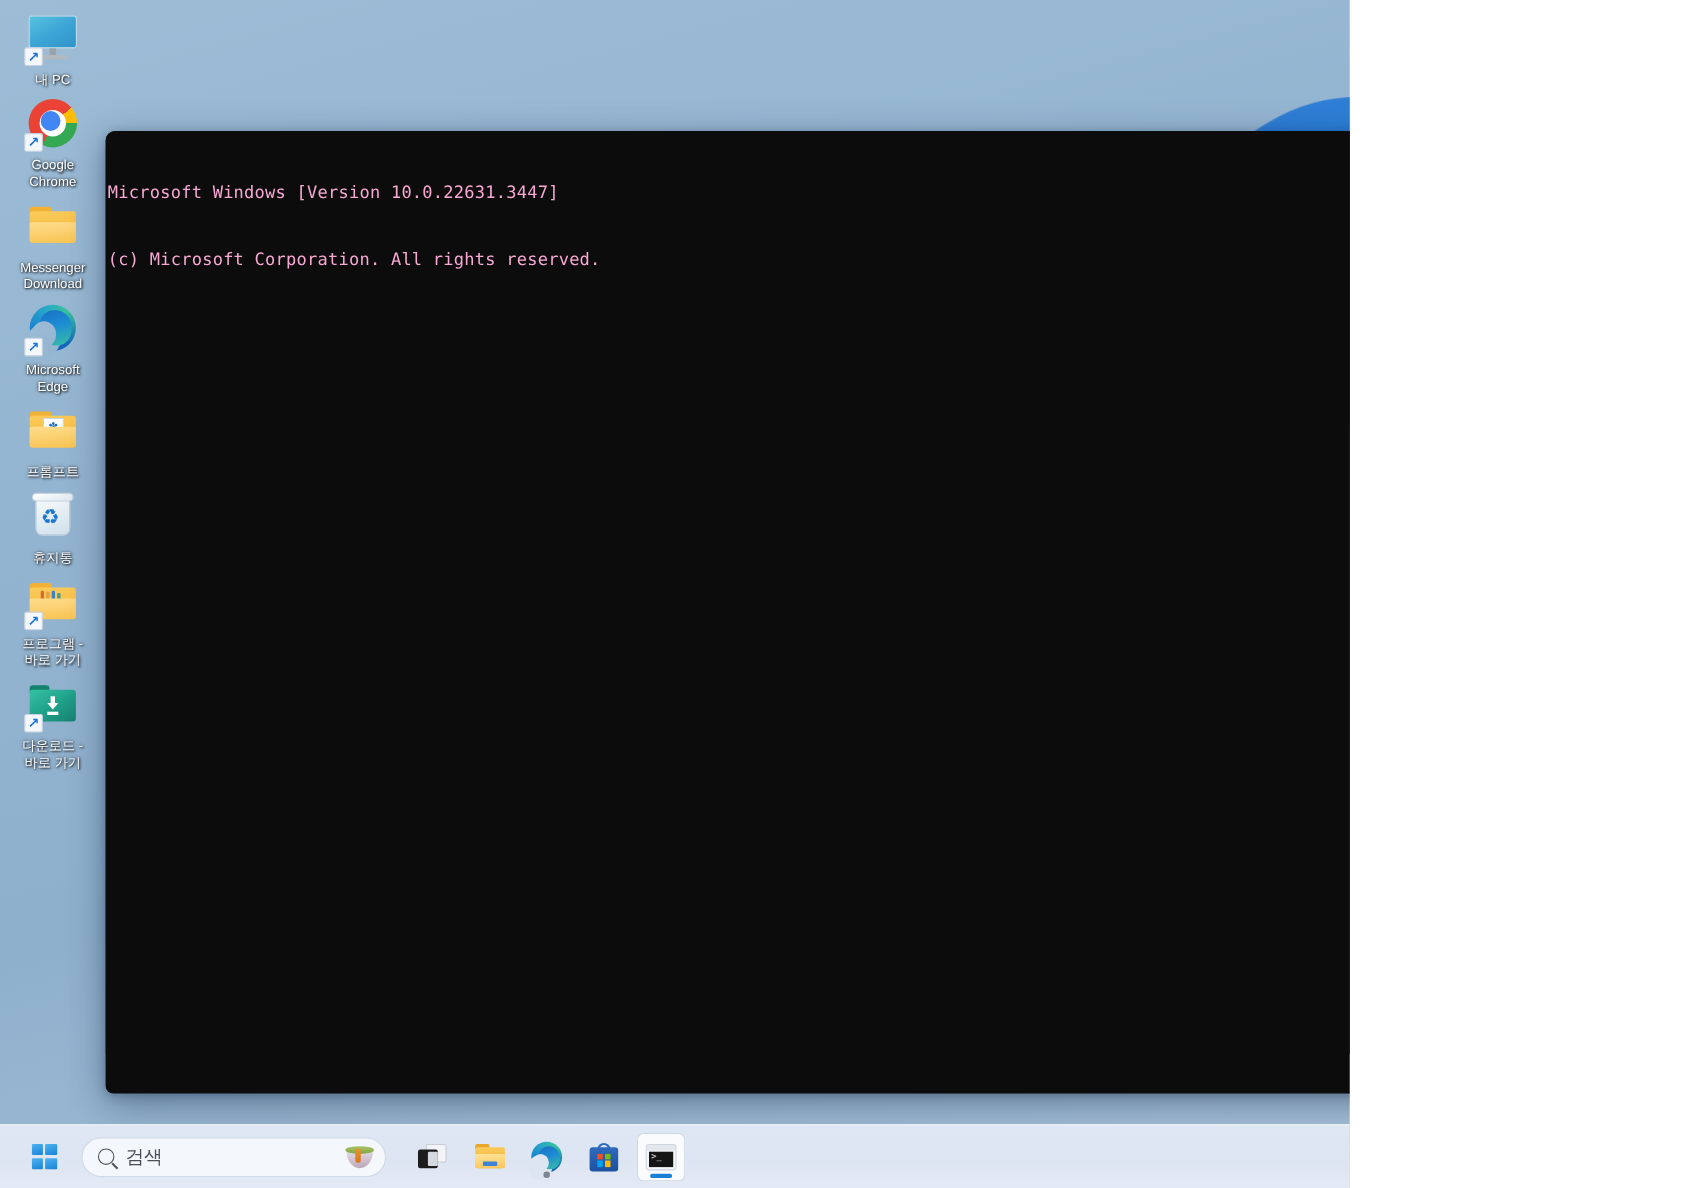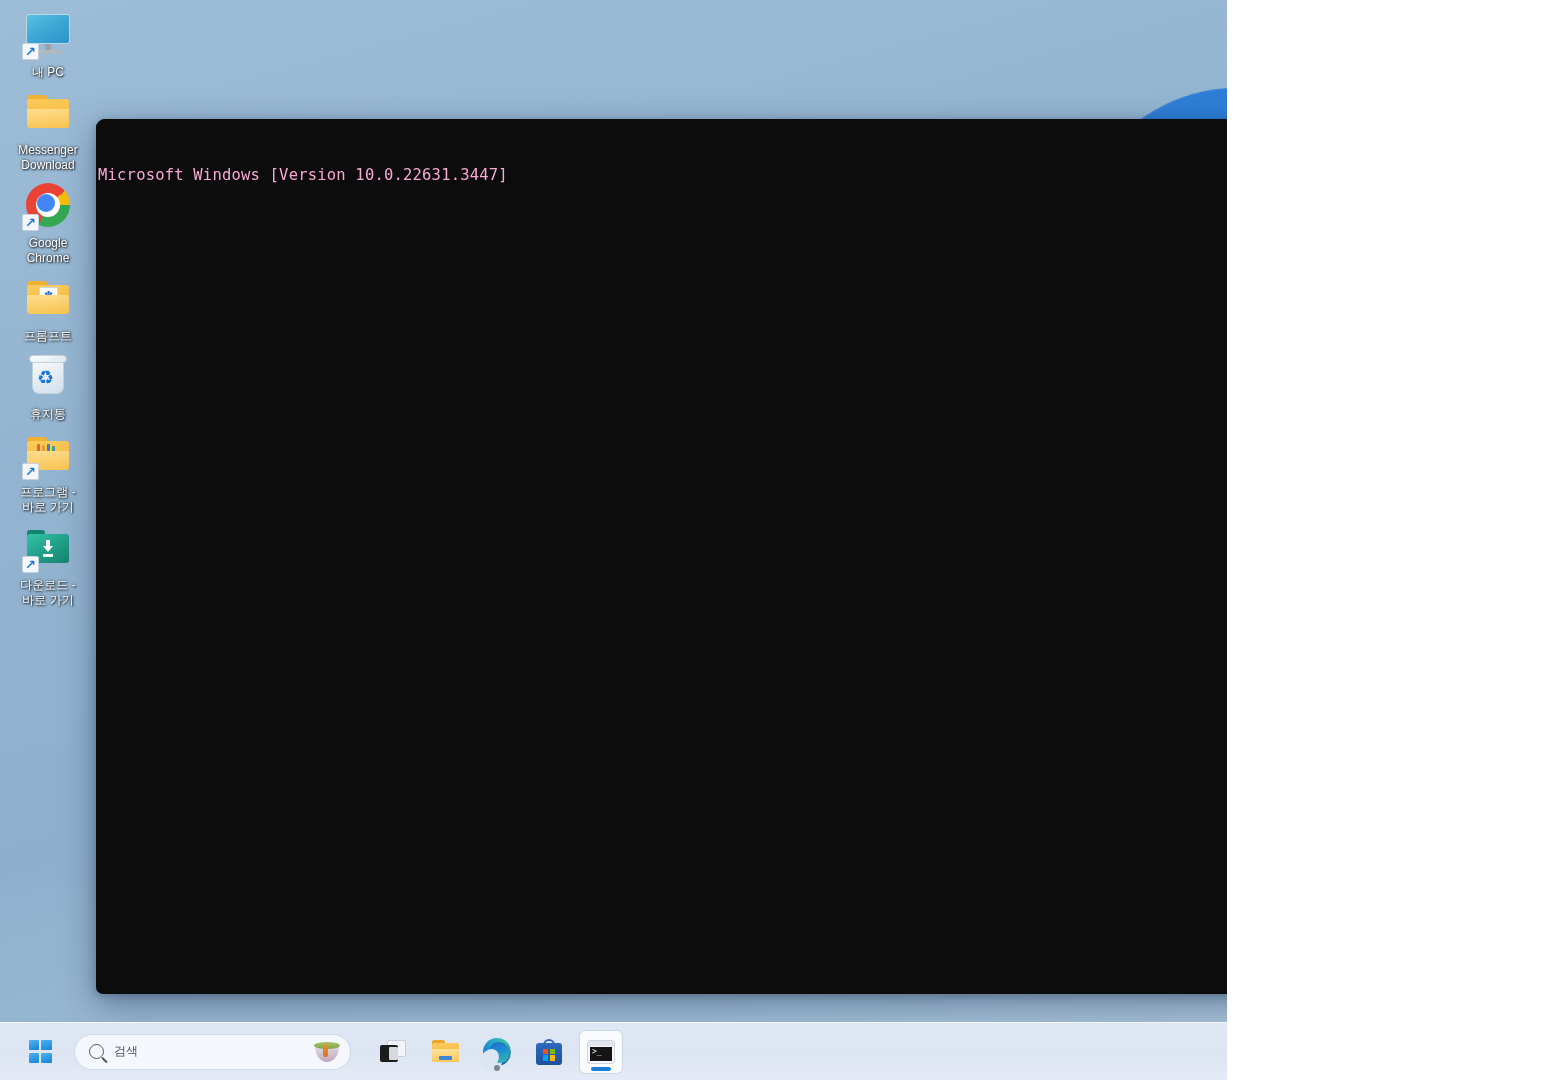--- a/index.html
+++ b/index.html
@@ -399,21 +399,21 @@
     position: relative;
     flex: 0 0 auto;
   }
   .search-glyph::after {
     content: ""; position: absolute; right: -5px; bottom: -3px;
     width: 7px; height: 1.8px; background: #50565e;
     transform: rotate(45deg);
   }
   #search-placeholder {
     margin-left: 10px;
-    font-size: 12px; color: #4a5058; flex: 1;
+    font-size: 17px; color: #4a5058; flex: 1;
   }
   .bowl-icon {
     width: 26px; height: 22px; position: relative; flex: 0 0 auto; margin-right: 2px;
   }
   .bowl-icon .rim {
     position: absolute; left: 0; top: 1px; width: 26px; height: 7px;
     background: linear-gradient(180deg,#a9c46c,#7fa53e);
     border-radius: 50%;
   }
   .bowl-icon .body {
@@ -500,37 +500,46 @@
       <div class="icon-art art-monitor">
         <div class="screen"></div>
           <div class="neck"></div>
           <div class="base"></div>
         <div class="shortcut-badge"></div>
       </div>
       <div class="icon-label">내 PC</div>
     </div>
 
     <div class="desk-icon">
+      <div class="icon-art art-chrome">
+        <div class="ring"></div>
+          <div class="blue"></div>
+        <div class="shortcut-badge"></div>
+      </div>
+      <div class="icon-label">Google<br>Chrome</div>
+    </div>
+
+    <div class="desk-icon">
       <div class="icon-art art-folder">
         <div class="tab"></div>
           <div class="back"></div>
           <div class="front"></div>
       </div>
       <div class="icon-label">Messenger<br>Download</div>
     </div>
 
     <div class="desk-icon">
-      <div class="icon-art art-chrome">
-        <div class="ring"></div>
-          <div class="blue"></div>
+      <div class="icon-art art-edge">
+        <div class="sw"></div>
+          <div class="cut"></div>
+          <div class="inner"></div>
         <div class="shortcut-badge"></div>
       </div>
-      <div class="icon-label">Google<br>Chrome</div>
-    </div>
-
+      <div class="icon-label">Microsoft<br>Edge</div>
+    </div>
 
     <div class="desk-icon">
       <div class="icon-art art-folder">
         <div class="tab"></div>
           <div class="back"></div>
         <div class="doc">✽</div>
         <div class="front"></div>
       </div>
       <div class="icon-label">프롬프트</div>
     </div>
@@ -576,20 +585,21 @@
     </div>
 
   </div>
 
   <div id="cmd-window">
 
 
     <div id="console-area">
       <div id="console-text">
         <div class="console-line">Microsoft Windows [Version 10.0.22631.3447]</div>
+        <div class="console-line">(c) Microsoft Corporation. All rights reserved.</div>
         <div class="console-line blank"></div>
       </div>
       <div id="console-scrollbar">
         <div id="scroll-thumb"></div>
       </div>
     </div>
 
   </div>
 
   <div id="taskbar">

